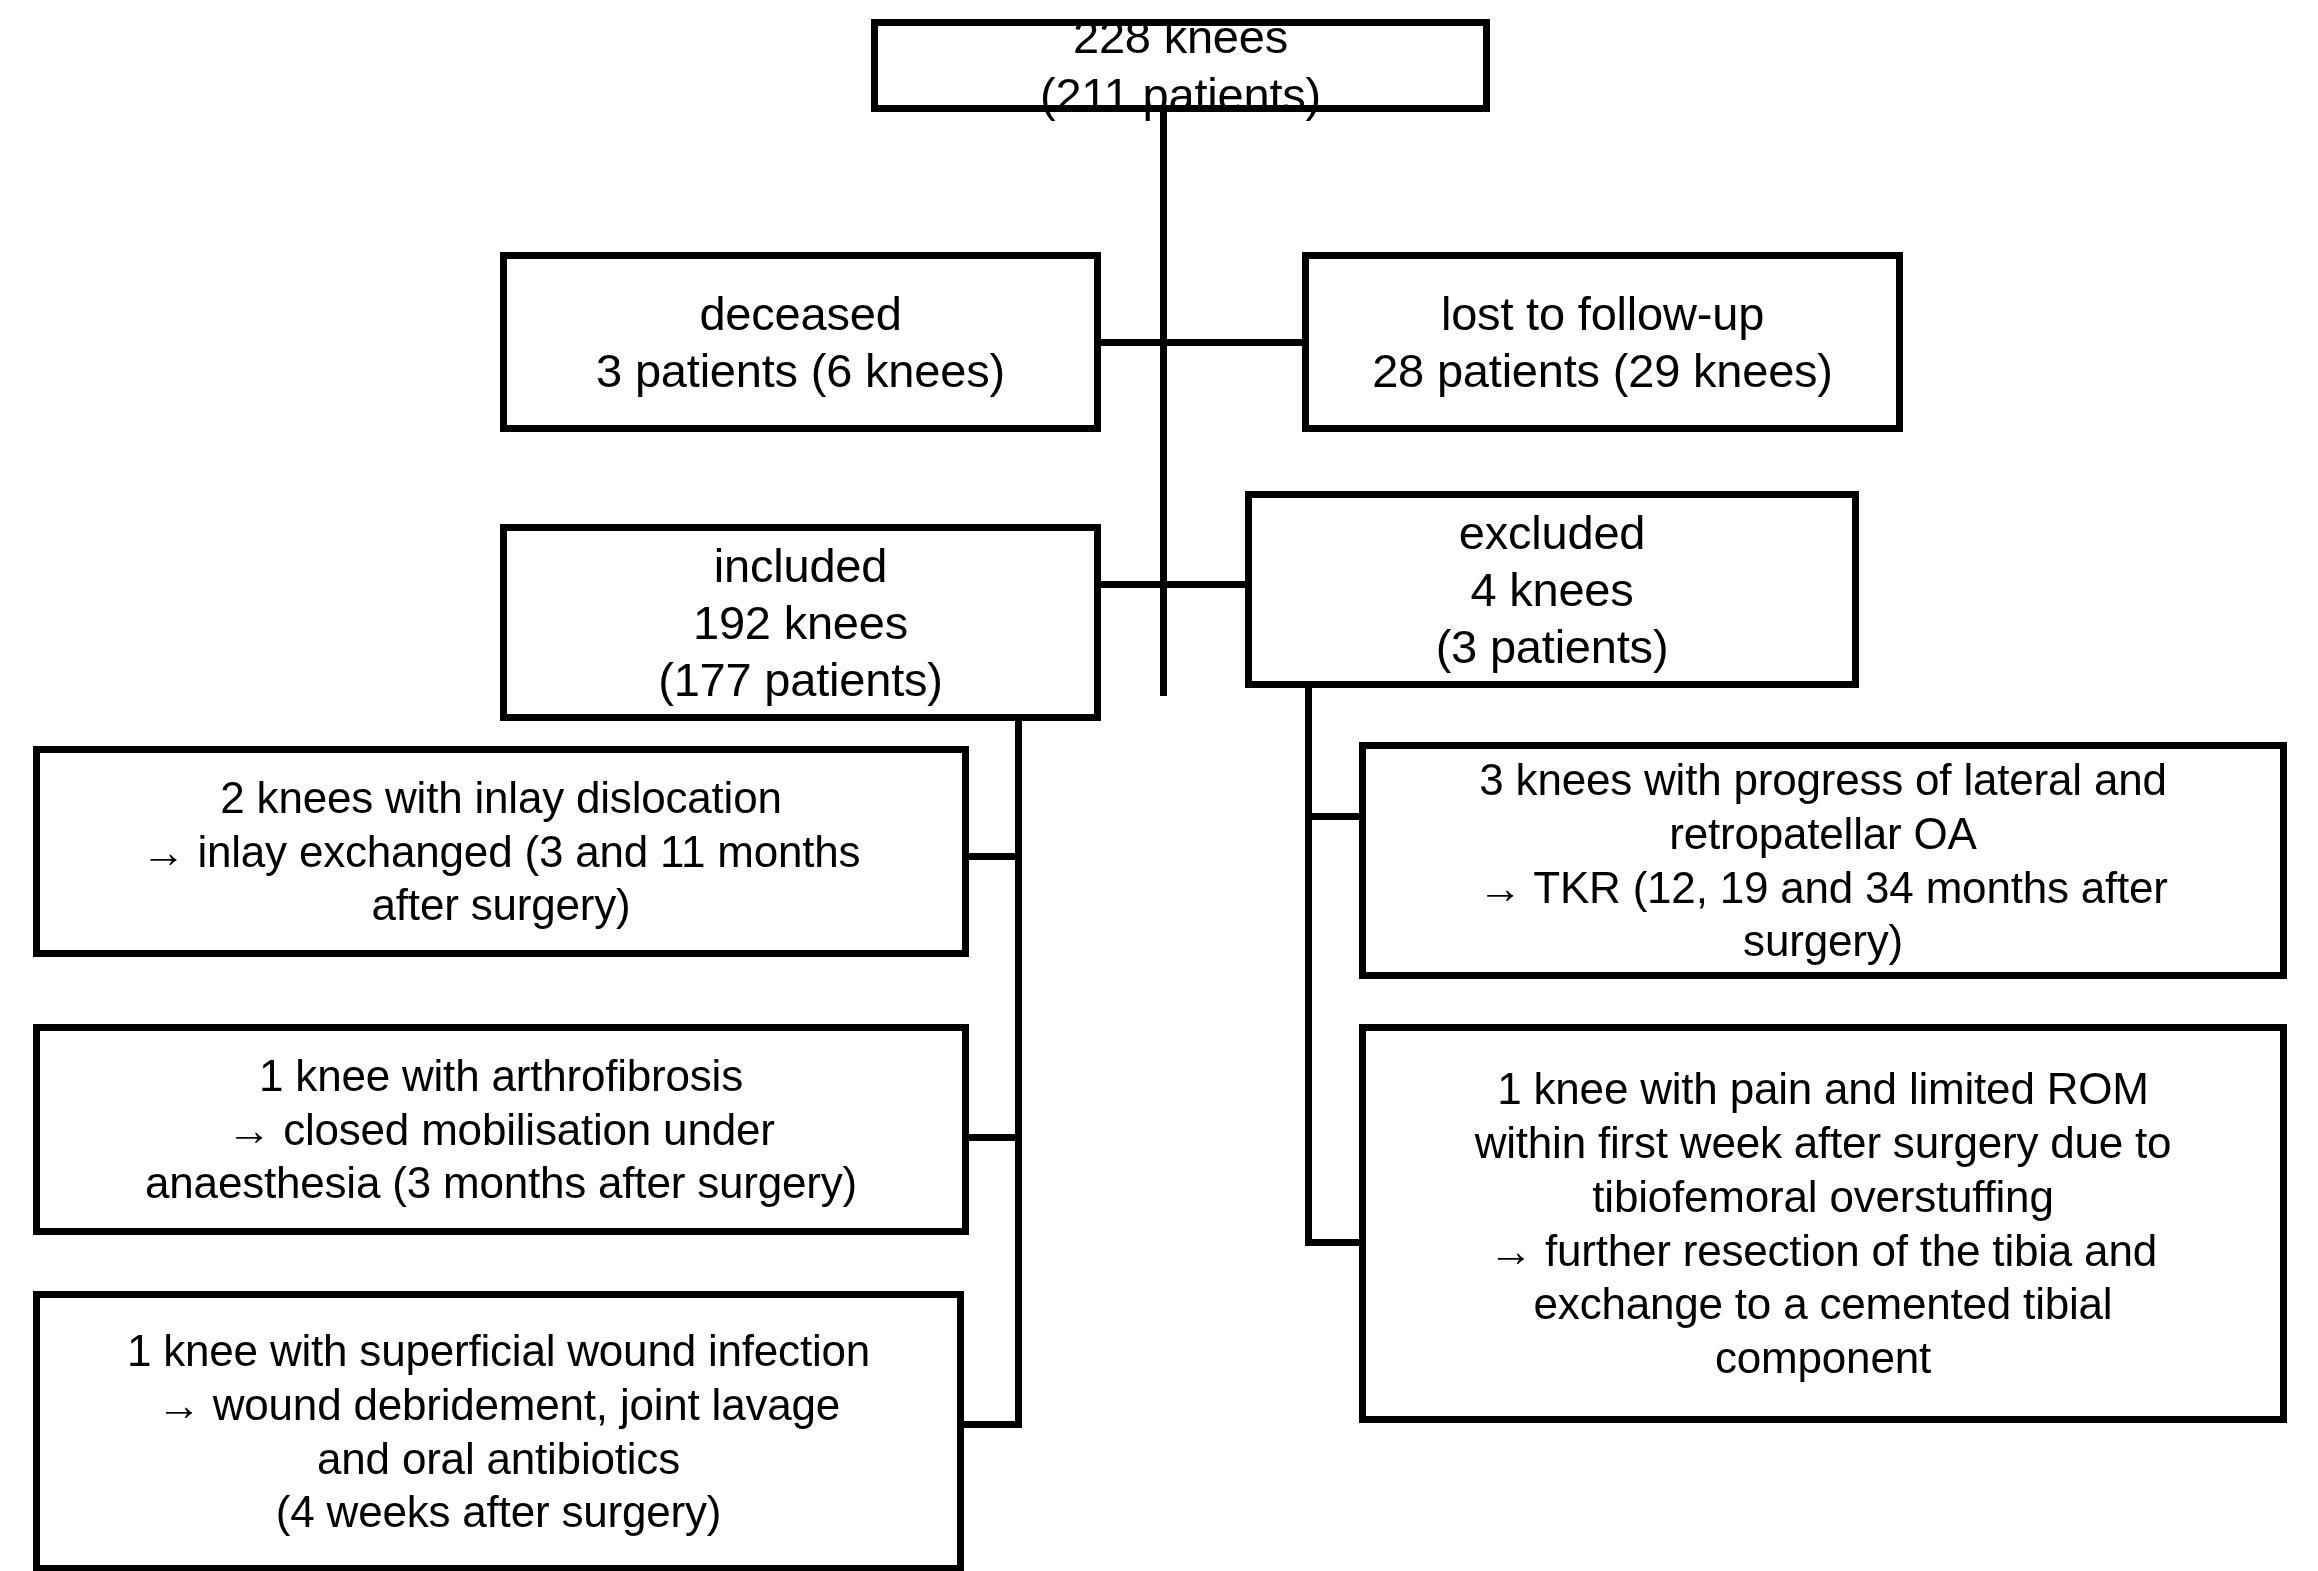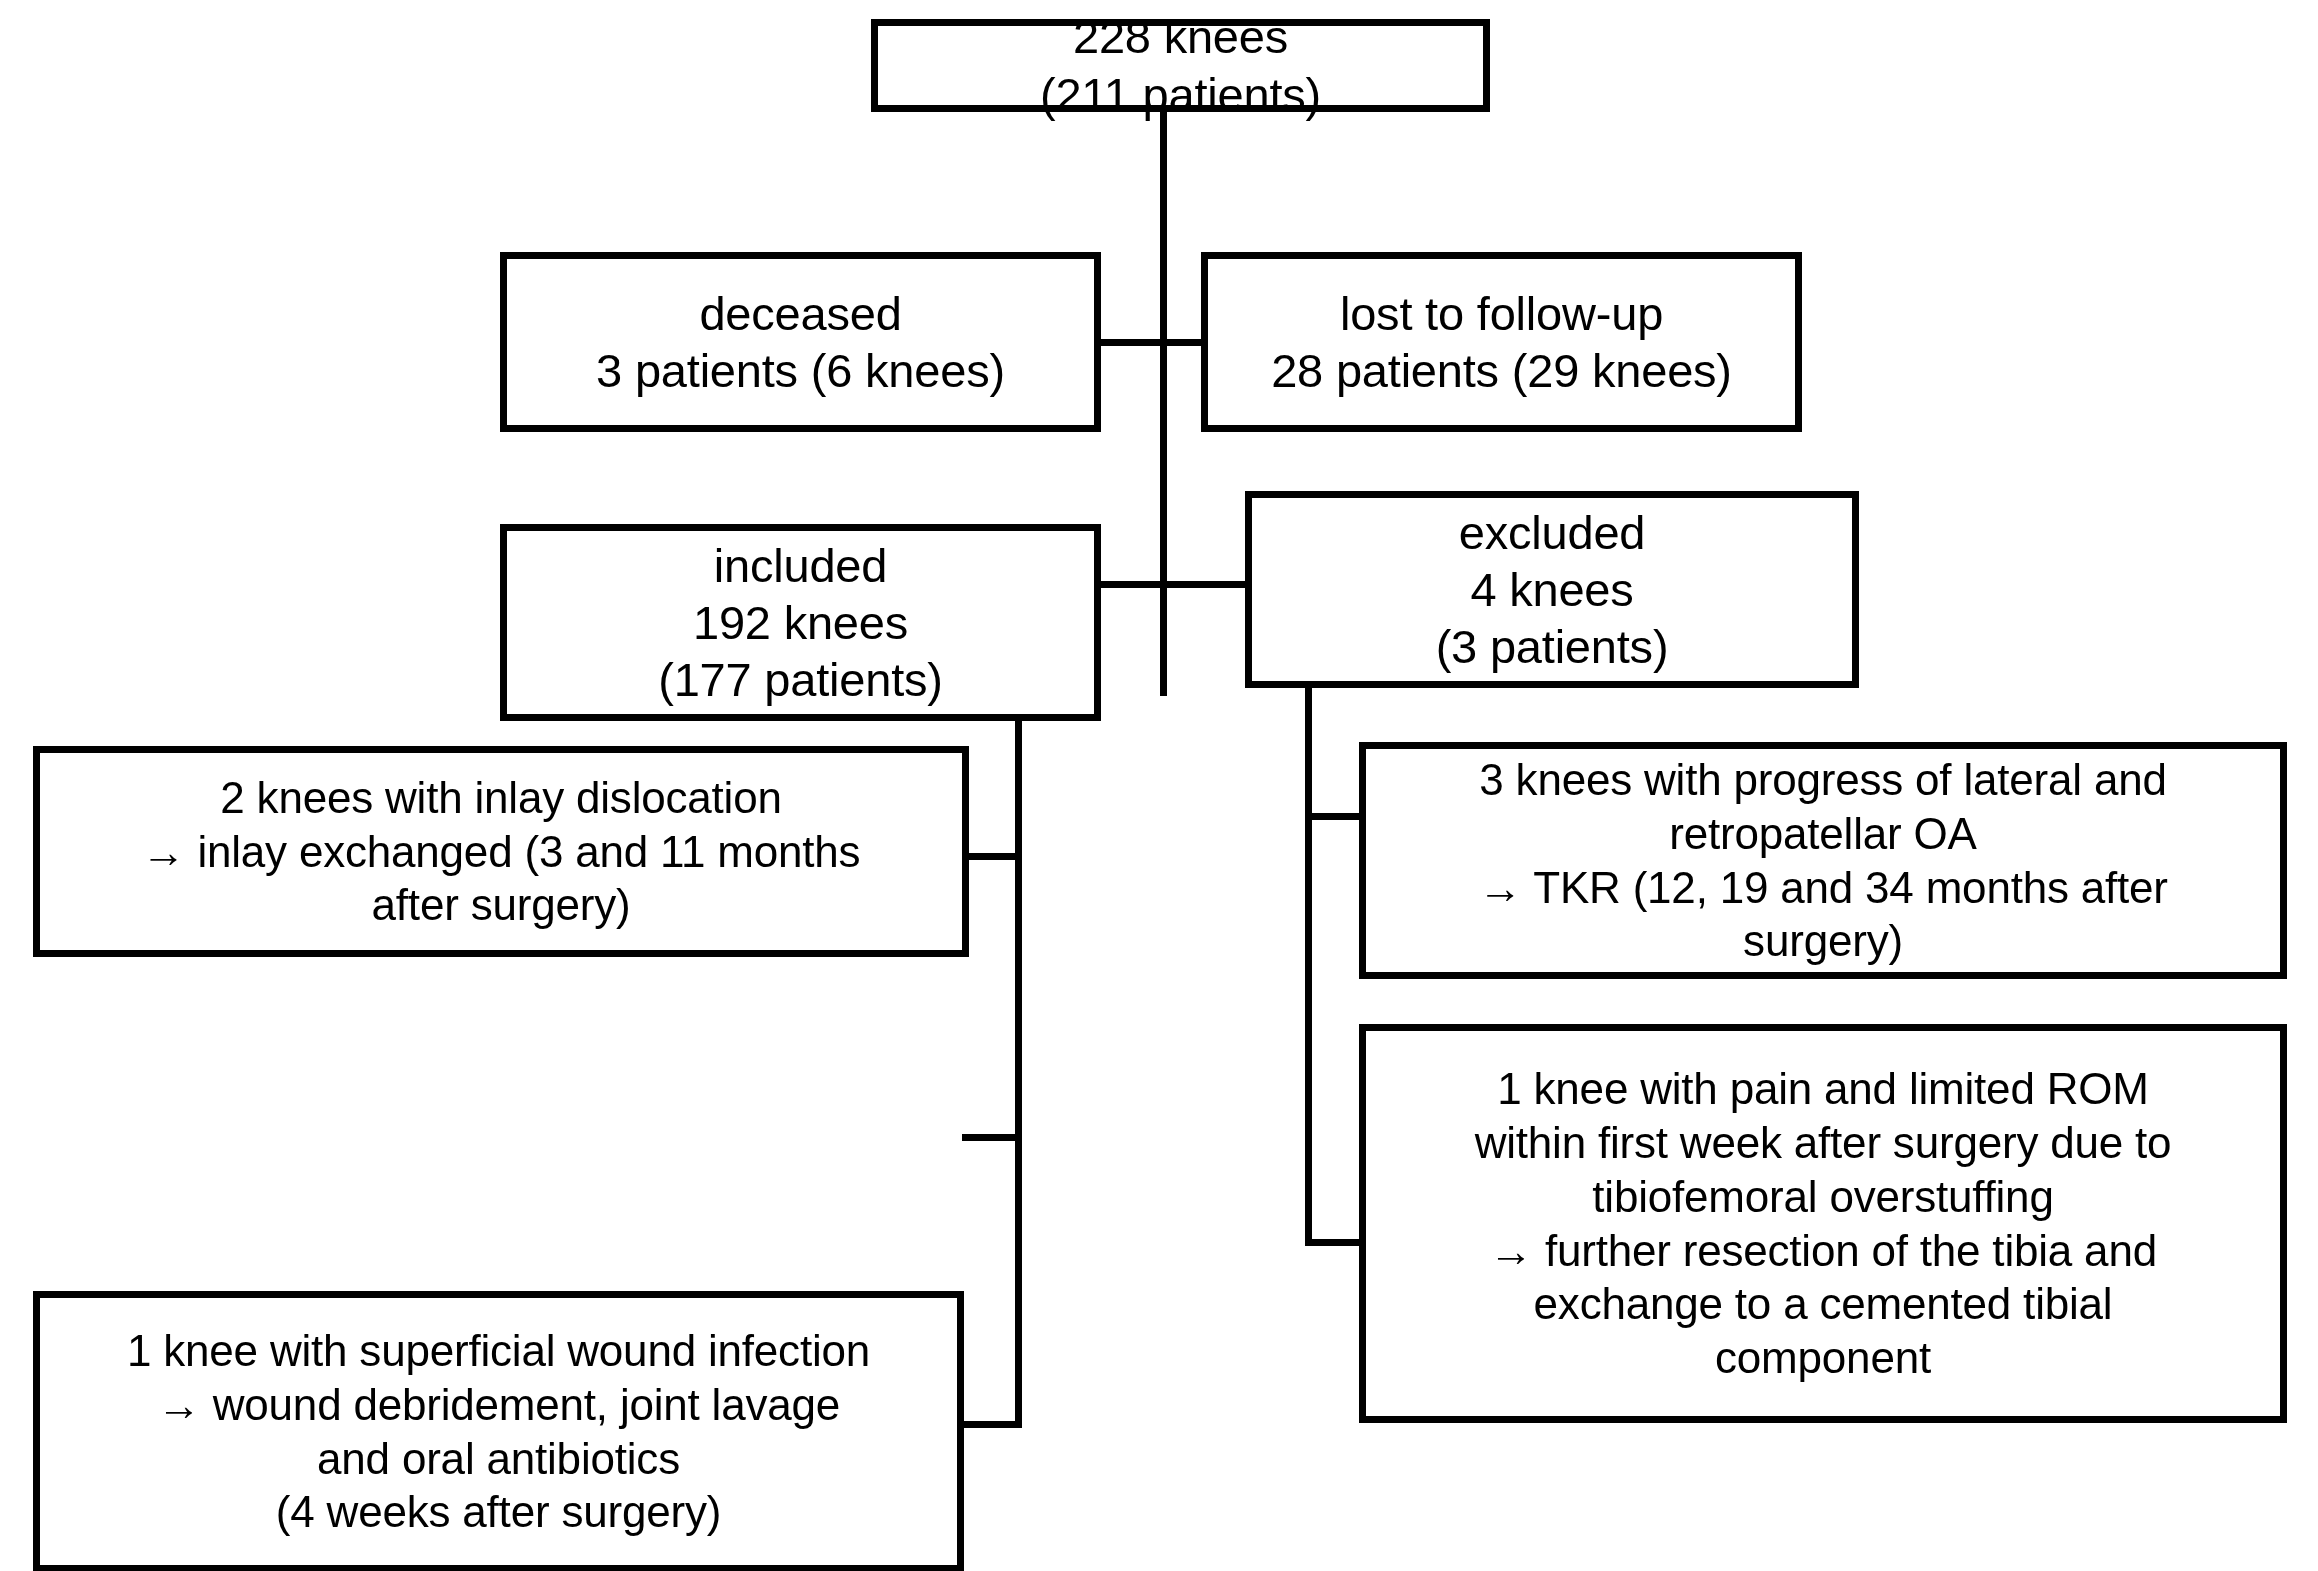--- a/index.html
+++ b/index.html
@@ -70,21 +70,21 @@
   <div class="node" style="left:871px; top:19px; width:619px; height:93px;">
     <span class="txt">228 knees
 (211 patients)</span>
   </div>
 
   <div class="node" style="left:500px; top:252px; width:601px; height:180px;">
     <span class="txt">deceased
 3 patients (6 knees)</span>
   </div>
 
-  <div class="node" style="left:1201px; top:252px; width:601px; height:180px;">
+  <div class="node" style="left:1302px; top:252px; width:601px; height:180px;">
     <span class="txt">lost to follow-up
 28 patients (29 knees)</span>
   </div>
 
   <div class="node" style="left:500px; top:491px; width:601px; height:197px;margin-top:33px;">
     <span class="txt">included
 192 knees
 (177 patients)</span>
   </div>
 
@@ -93,20 +93,25 @@
 4 knees
 (3 patients)</span>
   </div>
 
   <div class="node small" style="left:33px; top:746px; width:936px; height:211px;">
     <span class="txt">2 knees with inlay dislocation
 → inlay exchanged (3 and 11 months
 after surgery)</span>
   </div>
 
+  <div class="node small" style="left:33px; top:1024px; width:936px; height:211px;">
+    <span class="txt">1 knee with arthrofibrosis
+→ closed mobilisation under
+anaesthesia  (3 months after surgery)</span>
+  </div>
 
   <div class="node small" style="left:33px; top:1291px; width:931px; height:281px;">
     <span class="txt">1 knee with superficial wound infection
 → wound debridement, joint lavage
 and oral antibiotics
 (4 weeks after surgery)</span>
   </div>
 
   <div class="node small" style="left:1359px; top:742px; width:928px; height:237px;">
     <span class="txt">3 knees with progress of lateral and

